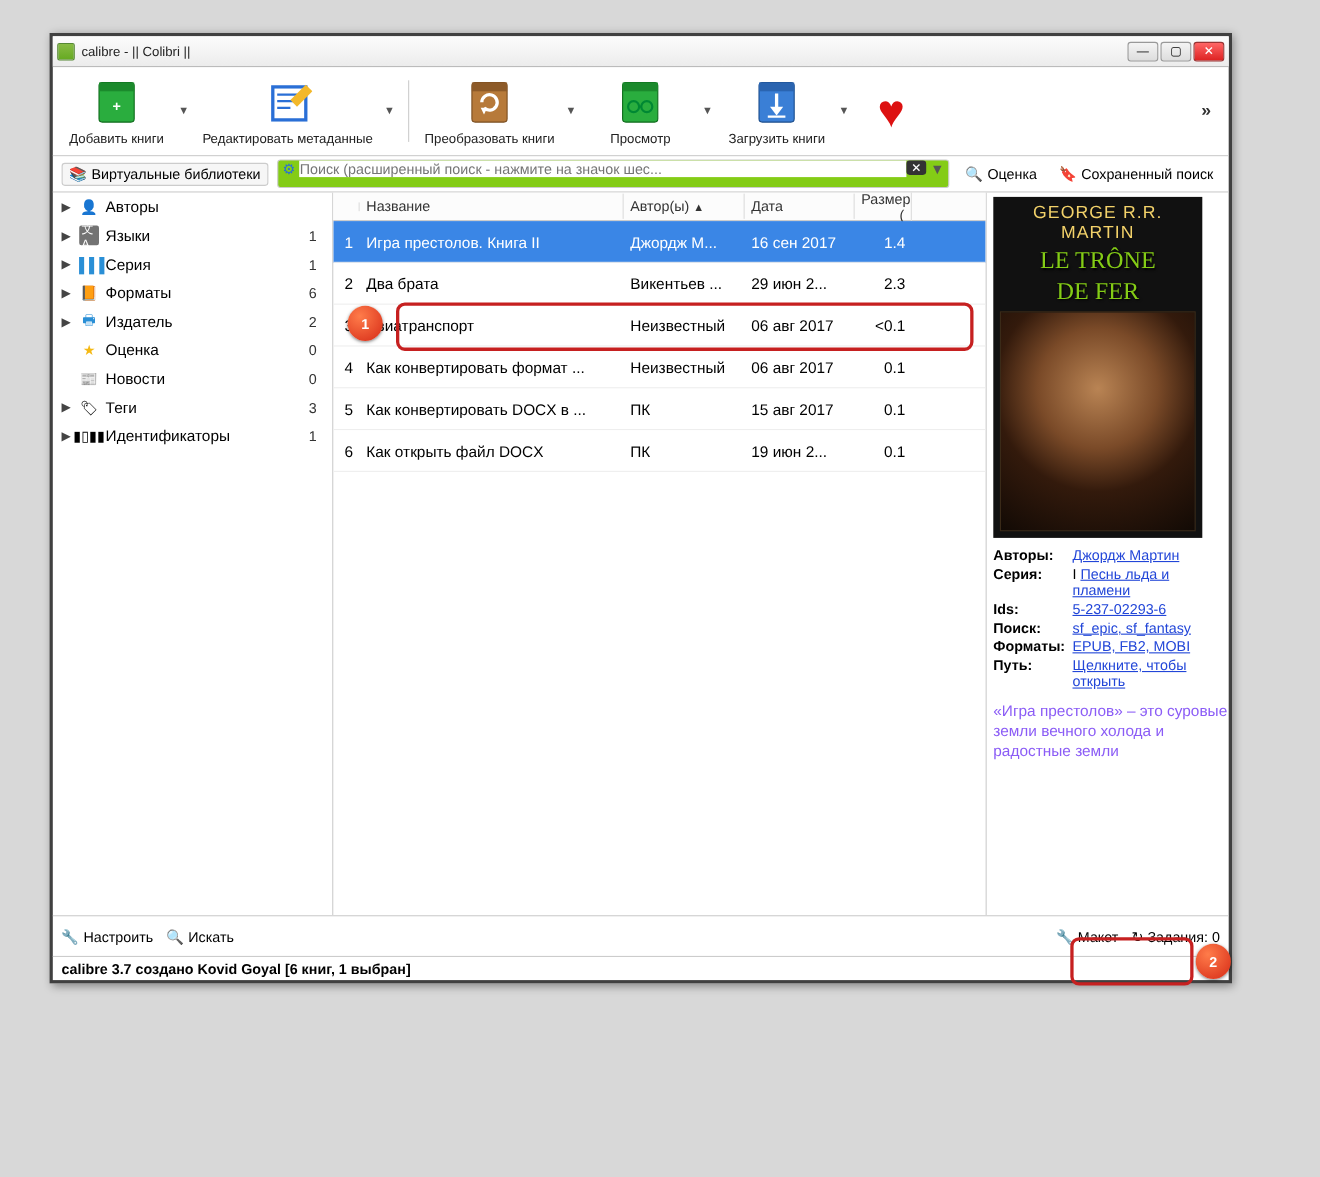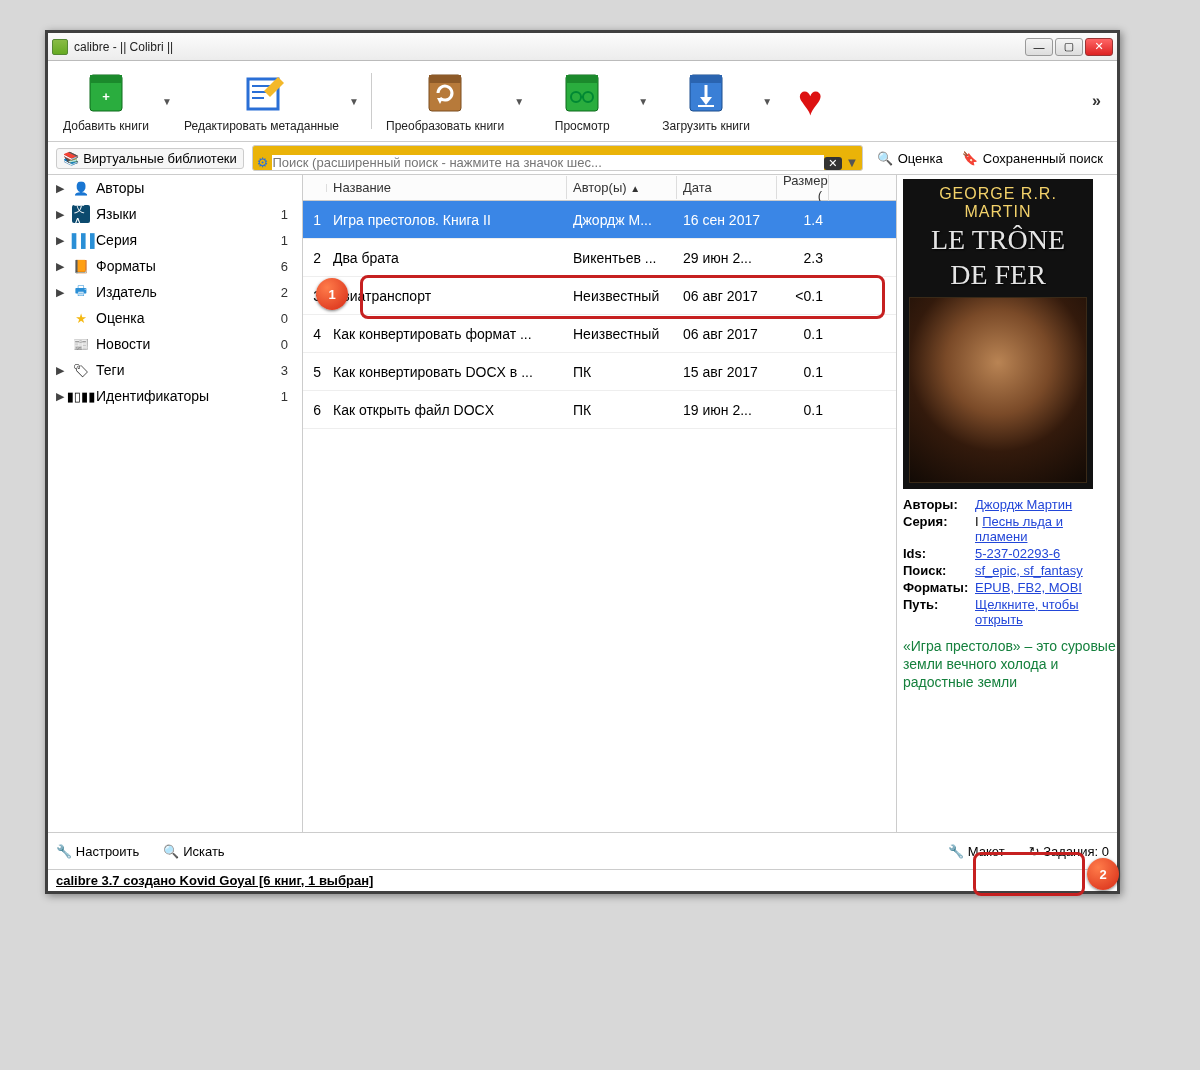--- a/index.html
+++ b/index.html
@@ -12,21 +12,21 @@
 .winbtn { width:28px; height:18px; border:1px solid #999; border-radius:3px; display:flex; align-items:center; justify-content:center; font-size:11px; background:linear-gradient(#f4f4f4,#ddd); }
 .winbtn.close{ background:linear-gradient(#f66,#d22); color:#fff; border-color:#933; }
 .toolbar { display:flex; align-items:center; padding:4px 8px; border-bottom:1px solid #ccc; gap:6px; }
 .tb-btn { display:flex; flex-direction:column; align-items:center; min-width:100px; padding:4px; }
 .tb-btn .iconbox { width:48px; height:48px; display:flex; align-items:center; justify-content:center; }
 .tb-btn .lbl { font-size:12px; margin-top:2px; color:#222;text-align:center; }
 .tb-drop { width:12px; color:#555; font-size:10px; align-self:center; }
 .tb-sep { width:1px; height:56px; background:#ccc; margin:0 4px; }
 .searchbar { display:flex; align-items:center; padding:3px 8px; border-bottom:1px solid #ccc; gap:8px; }
 .vlbtn { display:flex; align-items:center; gap:4px; padding:2px 6px; border:1px solid #ccc; border-radius:3px; background:#f6f6f6; }
-.searchbox { flex:1; display:flex; align-items:flex-end; border:1px solid #ccc; border-radius:3px; height:26px; padding:0 4px; background:#eab308;}
+.searchbox { flex:1; display:flex; align-items:flex-start; border:1px solid #ccc; border-radius:3px; height:26px; padding:0 4px; background:#84cc16;}
 .searchbox input{ flex:1; border:none; outline:none; font-size:13px; color:#888; }
 .content { flex:1; display:flex; overflow:hidden; }
 .sidebar { width:255px; border-right:1px solid #ccc; overflow:auto; }
 .sb-row { display:flex; align-items:center; padding:4px 8px; gap:6px; }
 .sb-row .exp { width:10px; color:#444; font-size:11px; }
 .sb-row .sb-icon { width:18px; height:18px; display:flex; align-items:center; justify-content:center; }
 .sb-row .sb-label { flex:1; font-size:14px; }
 .sb-row .sb-count { font-size:13px; color:#333; padding-right:6px; }
 .grid-wrap { flex:1; display:flex; flex-direction:column; border-right:1px solid #ccc; }
 .grid-head { display:flex; border-bottom:1px solid #ccc; background:#fcfcfc; height:26px; align-items:center; }
@@ -36,30 +36,30 @@
 .gcol2 { width:110px; }
 .gcol3 { width:100px; }
 .gcol4 { width:52px; text-align:right; }
 .grid-body { flex:1; overflow:auto; }
 .gr-row { display:flex; height:38px; align-items:center; border-bottom:1px solid #eee; }
 .gr-row .c { padding:0 6px; overflow:hidden; white-space:nowrap; text-overflow:ellipsis; font-size:14px; }
 .gr-row.selected { background:#3a86e6; color:#fff; }
 .details { width:220px; padding:4px 0 4px 6px; overflow:auto; font-size:13px; }
 .cover { width:190px; height:310px; background:#111; color:#ffcf3b; display:flex; flex-direction:column; align-items:center; text-align:center; padding:6px; margin-bottom:8px; }
 .cover .author { color:#f3d26a; font-size:16px; letter-spacing:1px; }
-.cover .ct { color:#e5e5e5; font-family:"Times New Roman",serif; font-size:28px; line-height:1.1; margin-top:4px; text-shadow:1px 1px 2px #000;}
+.cover .ct { color:#84cc16; font-family:"Times New Roman",serif; font-size:22px; line-height:1.1; margin-top:4px; text-shadow:1px 1px 2px #000;}
 .cover .art { flex:1; width:100%; margin-top:6px; background:radial-gradient(circle at 50% 35%, #b98454 0%, #7a4a28 35%, #331a0c 60%, #120a05 100%); border:1px solid #3a2a18; }
 .meta-row { display:flex; margin:2px 0; align-items:flex-start; }
 .meta-row .ml { font-weight:bold; width:72px; }
 .meta-row .mv { flex:1; }
 .meta-row .mv a, .link { color:#2246d8; text-decoration:underline; cursor:pointer; }
 .series-i { text-decoration:underline; color:#2246d8;}
-.desc { margin-top:10px; font-size:14px; color:#15803d; line-height:1.3;}
-.bottombar { display:flex; align-items:center; border-top:1px solid #ccc; padding:18px 8px; height:28px; gap:24px; }
-.statusbar { border-top:1px solid #ccc; padding:3px 8px; display:flex; align-items:center; font-size:13px;text-decoration:underline; }
+.desc { margin-top:10px; font-size:14px; color:#8b5cf6; line-height:1.3;}
+.bottombar { display:flex; align-items:center; border-top:1px solid #ccc; padding:18px 8px; height:28px; gap:12px; }
+.statusbar { border-top:1px solid #ccc; padding:3px 8px; display:flex; align-items:center; font-size:13px; }
 .callout { position:absolute; border:3px solid #c62020; border-radius:8px; pointer-events:none; }
 .callout-badge { position:absolute; width:32px; height:32px; border-radius:50%; background:radial-gradient(circle at 35% 30%, #ff7c4a, #d62a16); color:#fff; font-weight:bold; display:flex; align-items:center; justify-content:center; box-shadow:0 1px 3px rgba(0,0,0,0.5); font-size:16px; }
 .heart { color:#d11; font-size:42px; }
 .more-icon { font-size:16px; font-weight:bold; color:#333; margin-left:auto; padding-right:8px;}
 .gear-icon::before{content:"⚙";}
 .magnifier::before{content:"🔍";}
 .bookmark::before{content:"🔖";}
 .wrench::before{content:"🔧";}
 .refresh::before{content:"↻";}
 </style>
@@ -180,21 +180,21 @@
 
     <div class="sidebar">
       <div class="sb-row">
           <span class="exp">▶</span>
           <span class="sb-icon">👤</span>
           <span class="sb-label">Авторы</span>
           <span class="sb-count"></span>
         </div>
       <div class="sb-row">
           <span class="exp">▶</span>
-          <span class="sb-icon" style="background:#0c4a6e;color:#fff;font-size:11px;border-radius:2px;padding:1px 2px">文A</span>
+          <span class="sb-icon" style="background:#737373;color:#fff;font-size:11px;border-radius:2px;padding:1px 2px">文A</span>
           <span class="sb-label">Языки</span>
           <span class="sb-count">1</span>
         </div>
       <div class="sb-row">
           <span class="exp">▶</span>
           <span class="sb-icon" style="color:#2a8fd6">▐▐▐</span>
           <span class="sb-label">Серия</span>
           <span class="sb-count">1</span>
         </div>
       <div class="sb-row">

